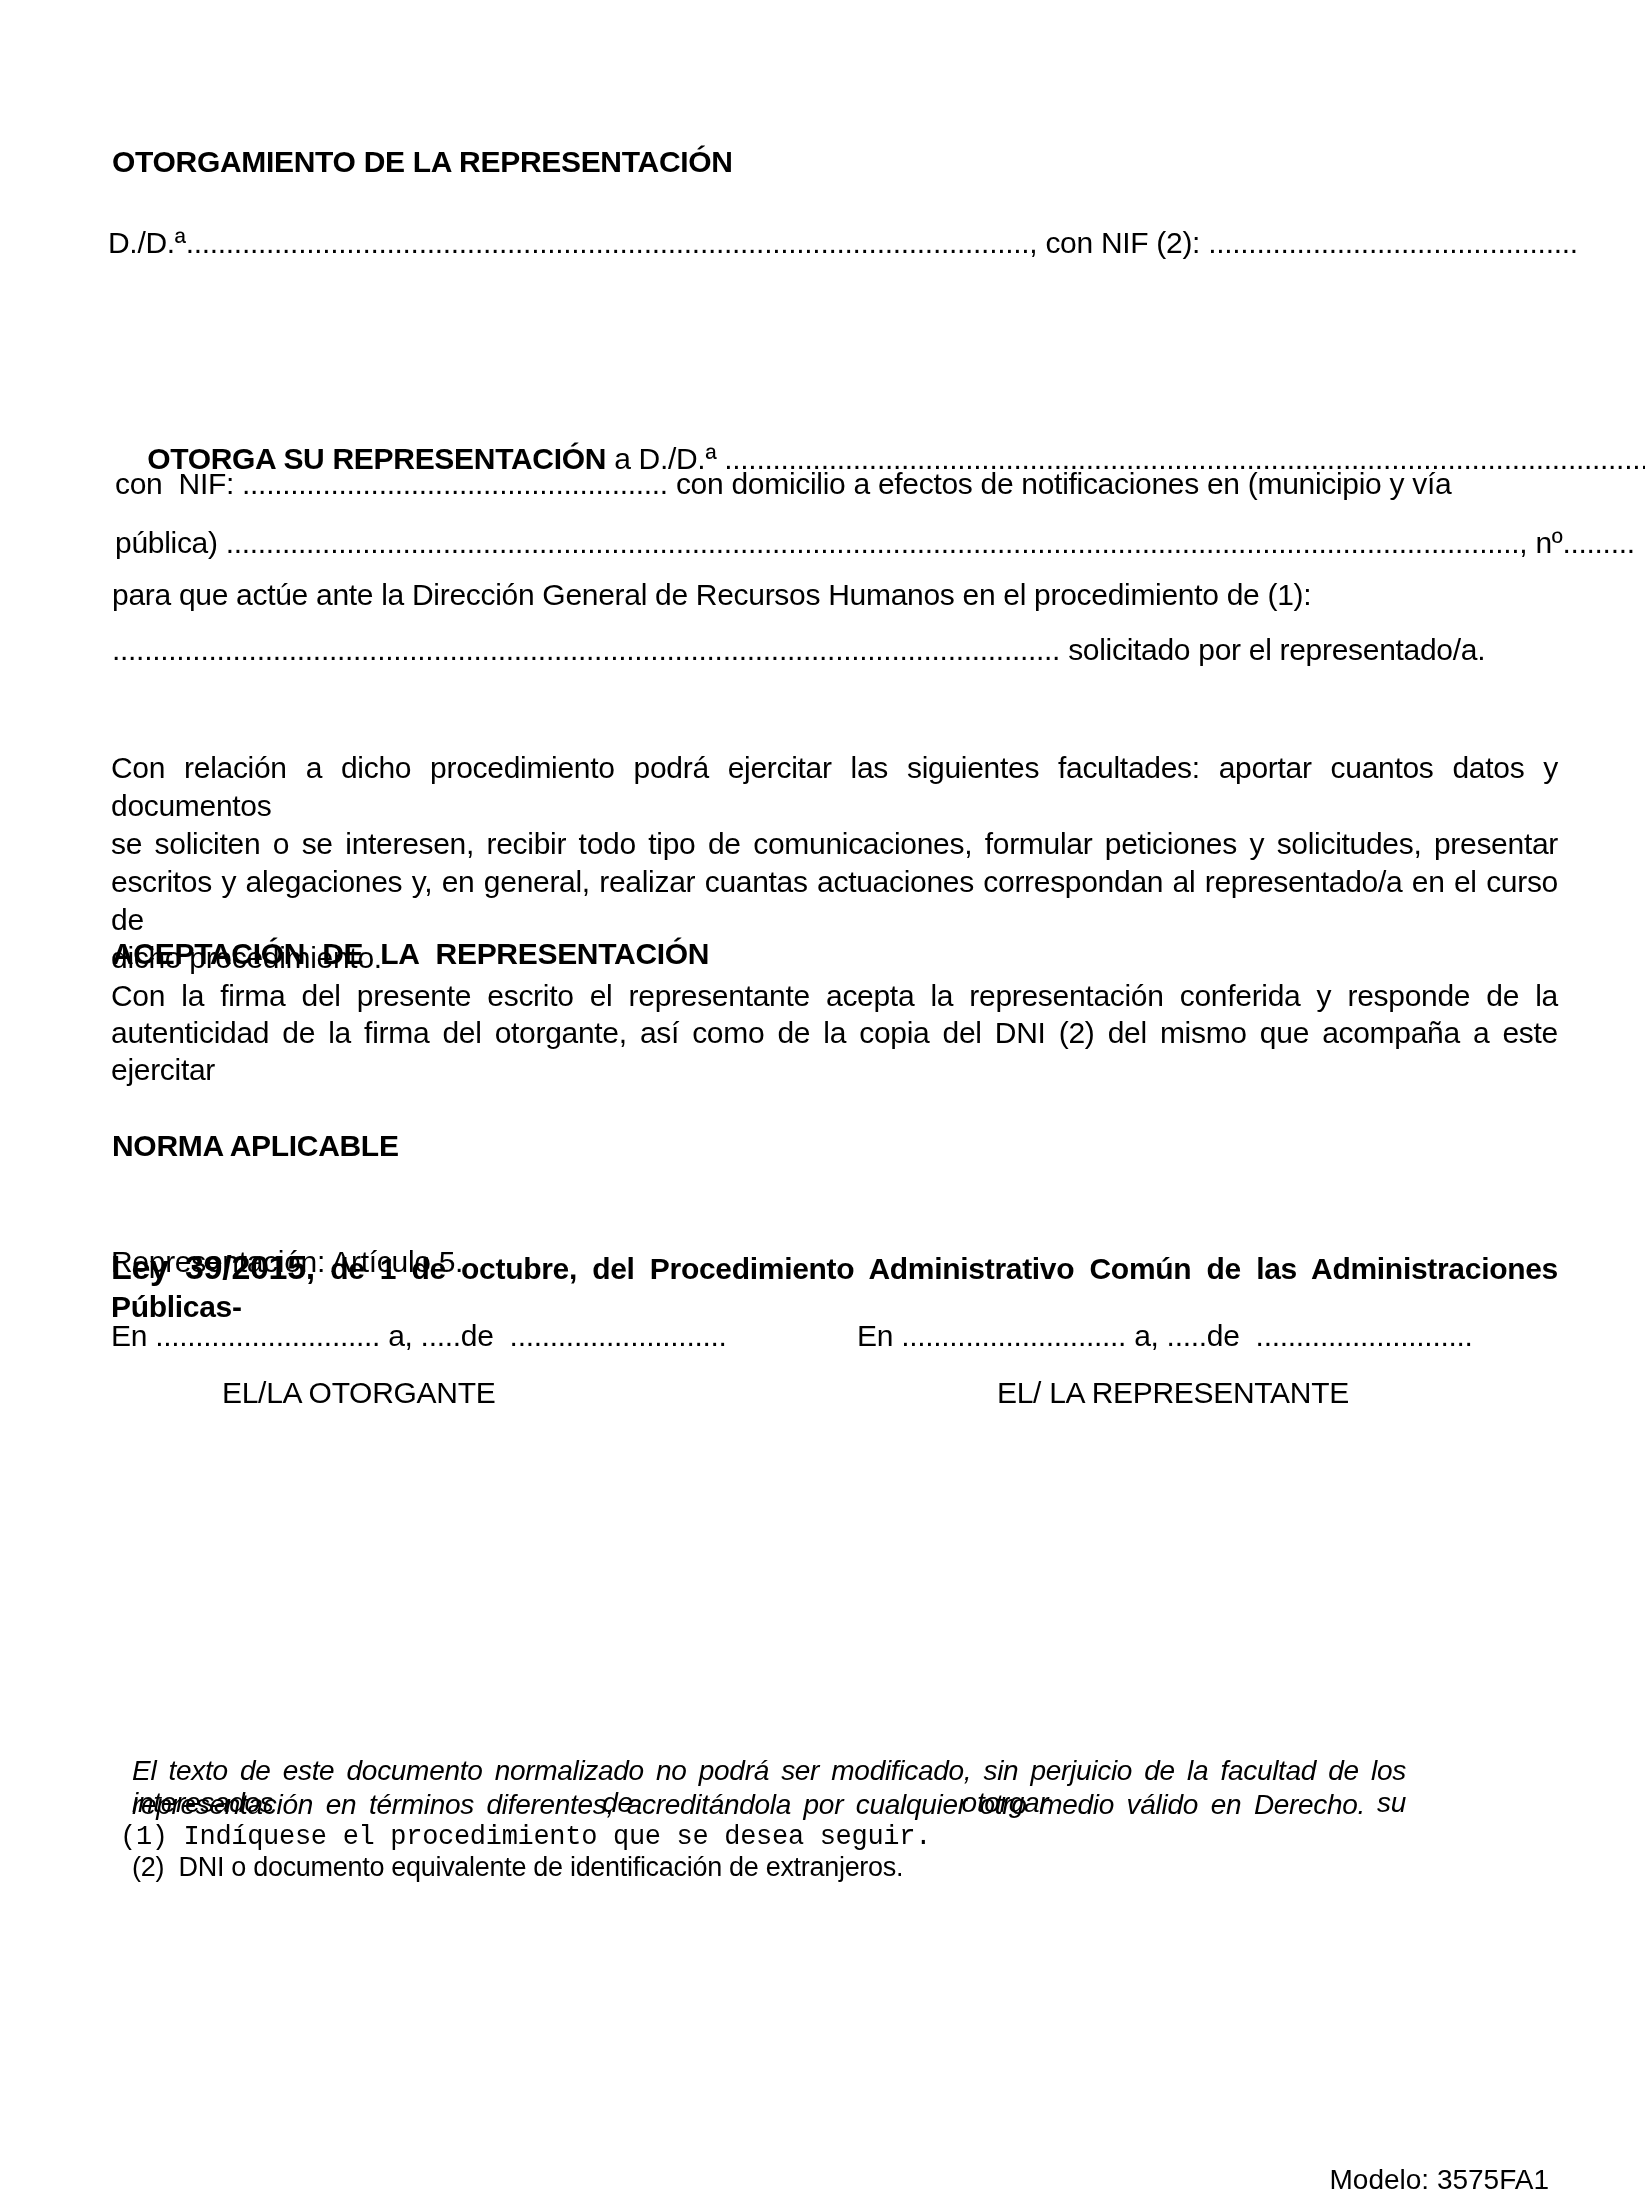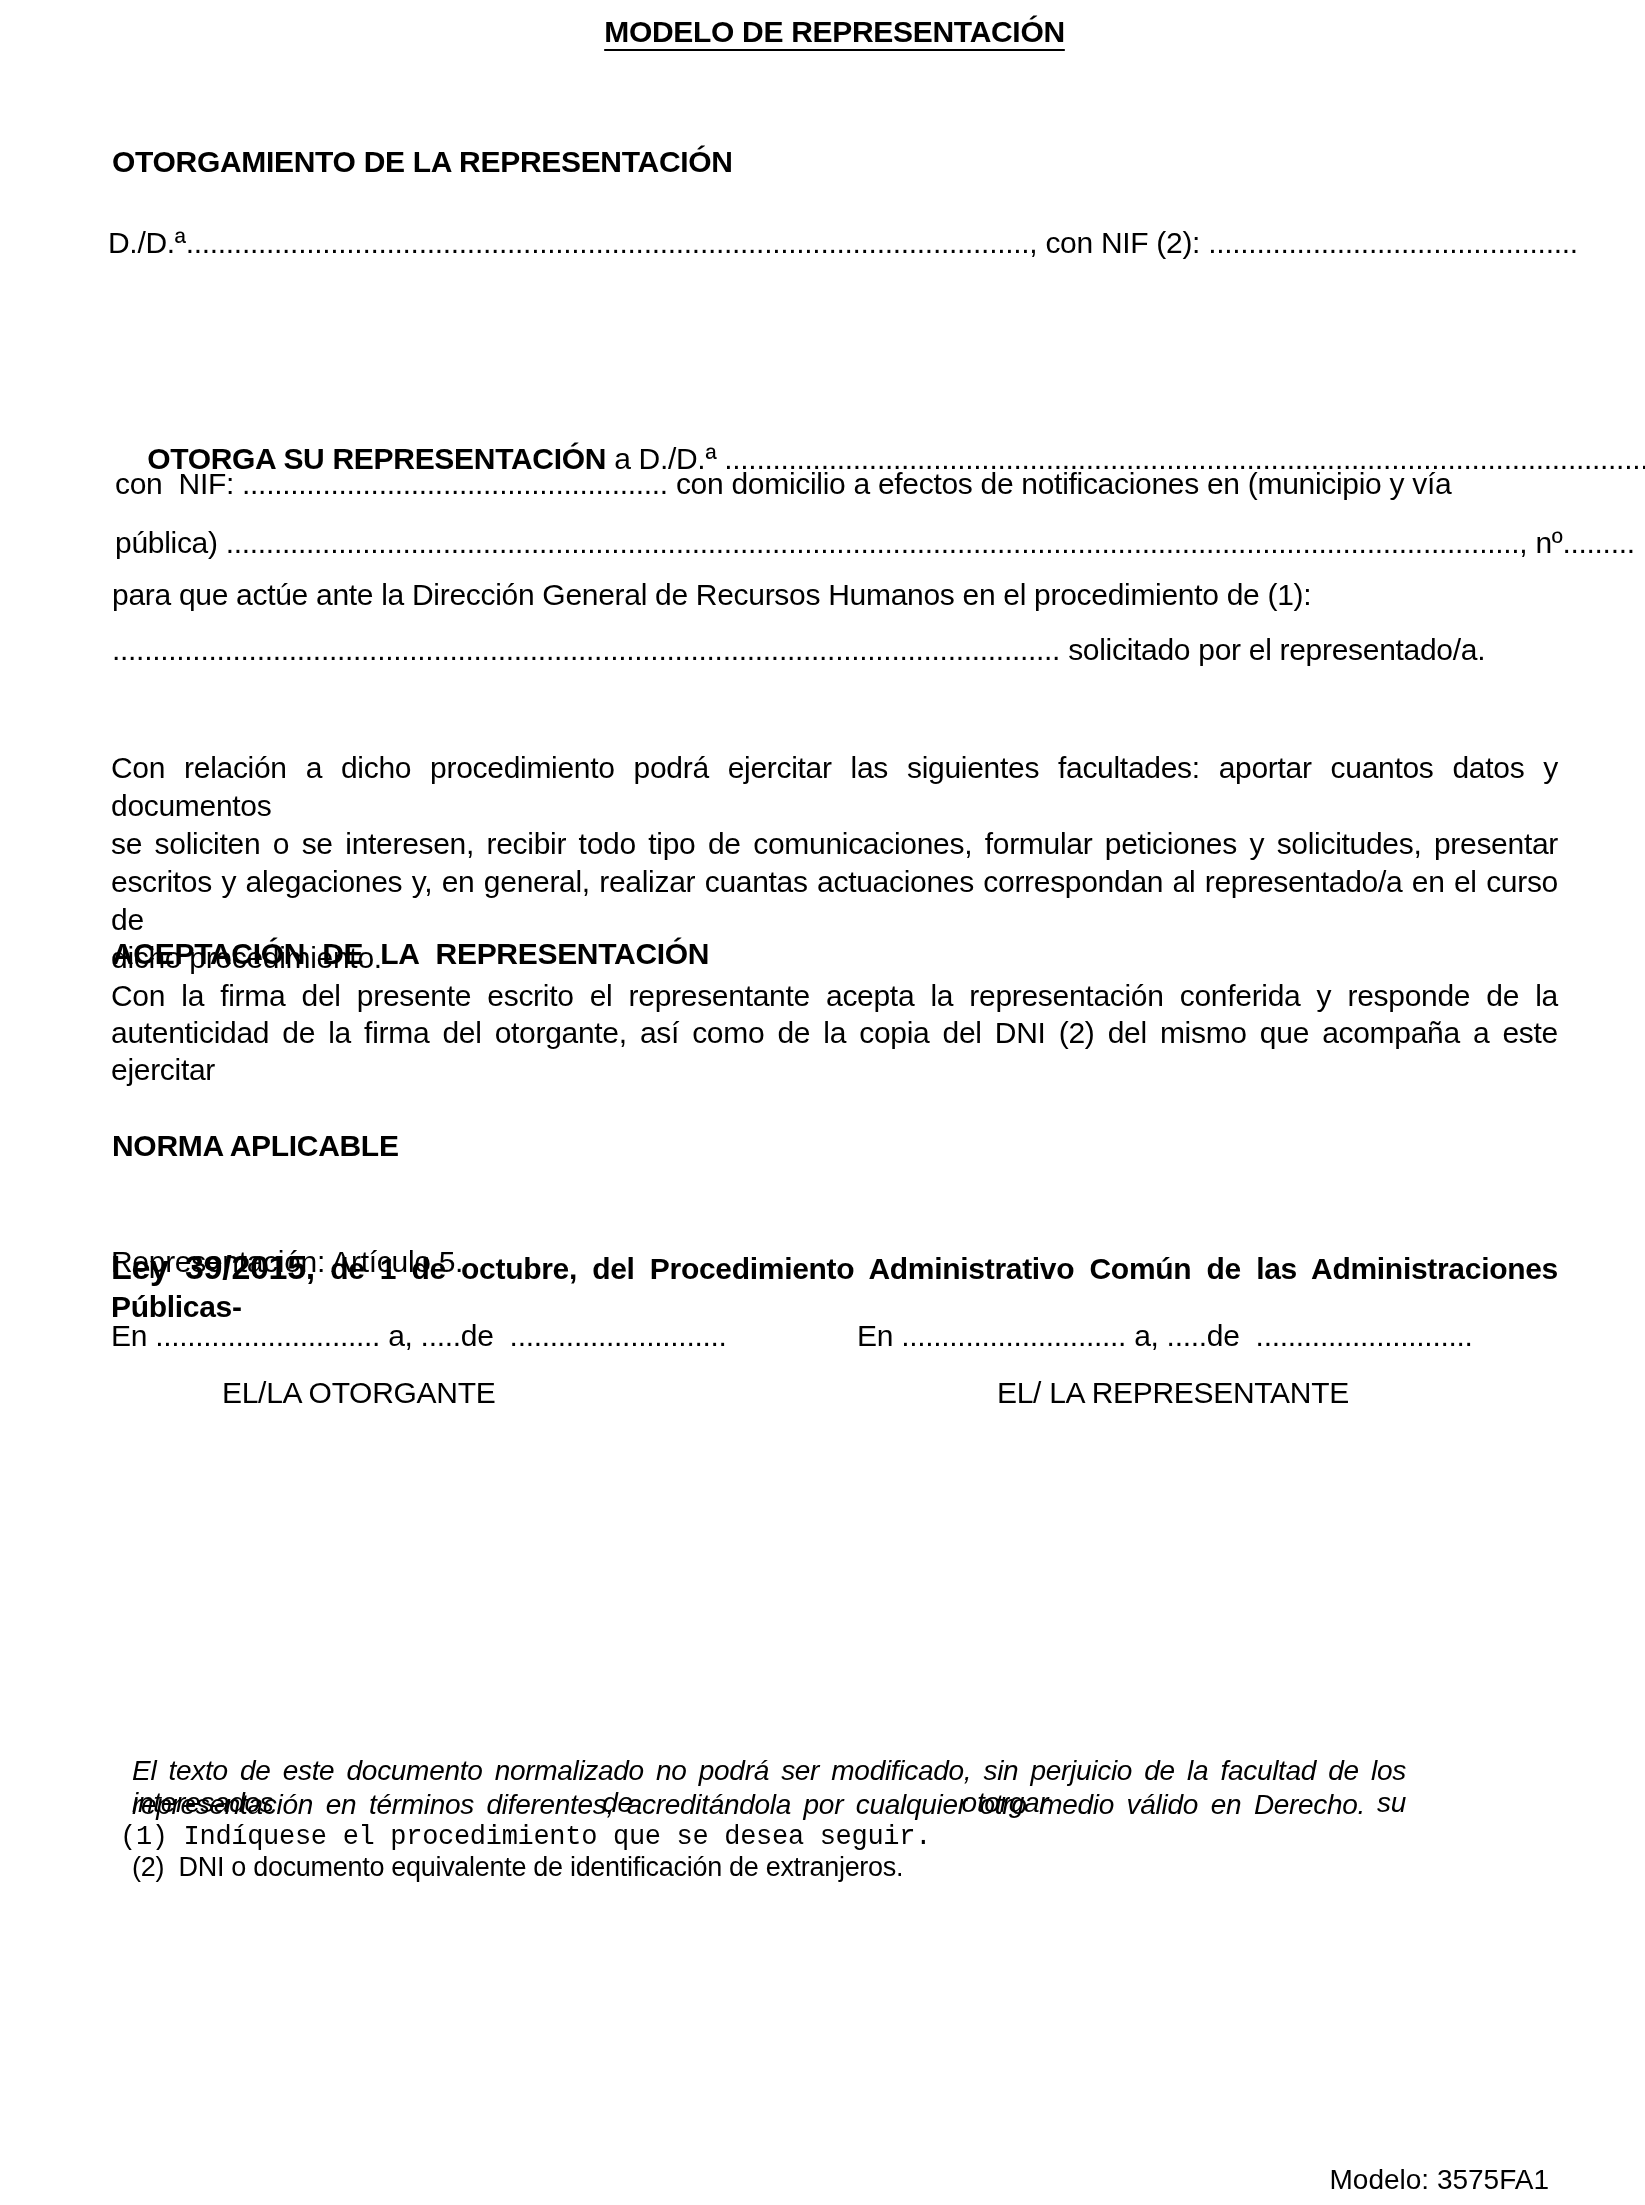--- a/index.html
+++ b/index.html
@@ -40,23 +40,20 @@
   .it-j { text-align: justify; text-align-last: justify; }
   .it2 { word-spacing: 5.2px; }
   .fn { font-size:27px; white-space: pre; }
   .model-label { right:97px; top:2164px; font-size:28px; letter-spacing:0; }
 </style>
 </head>
 <body>
 
 <div class="page">
 
-  <div class="abs doc-title">
-    <span>MODELO DE REPRESENTACIÓN</span>
-  </div>
 
   <div class="abs h" style="left:112px; top:145px;">OTORGAMIENTO DE LA REPRESENTACIÓN</div>
 
   <div class="abs dotline" style="left:108px; top:226px;">D./D.ª........................................................................................................., con NIF (2): ..............................................</div>
 
 
   <div class="abs dotline" style="left:115px; top:408px;">
     <span class="h">OTORGA SU REPRESENTACIÓN</span><span> a D./D.ª ...................................................................................................................</span>
   </div>
 

